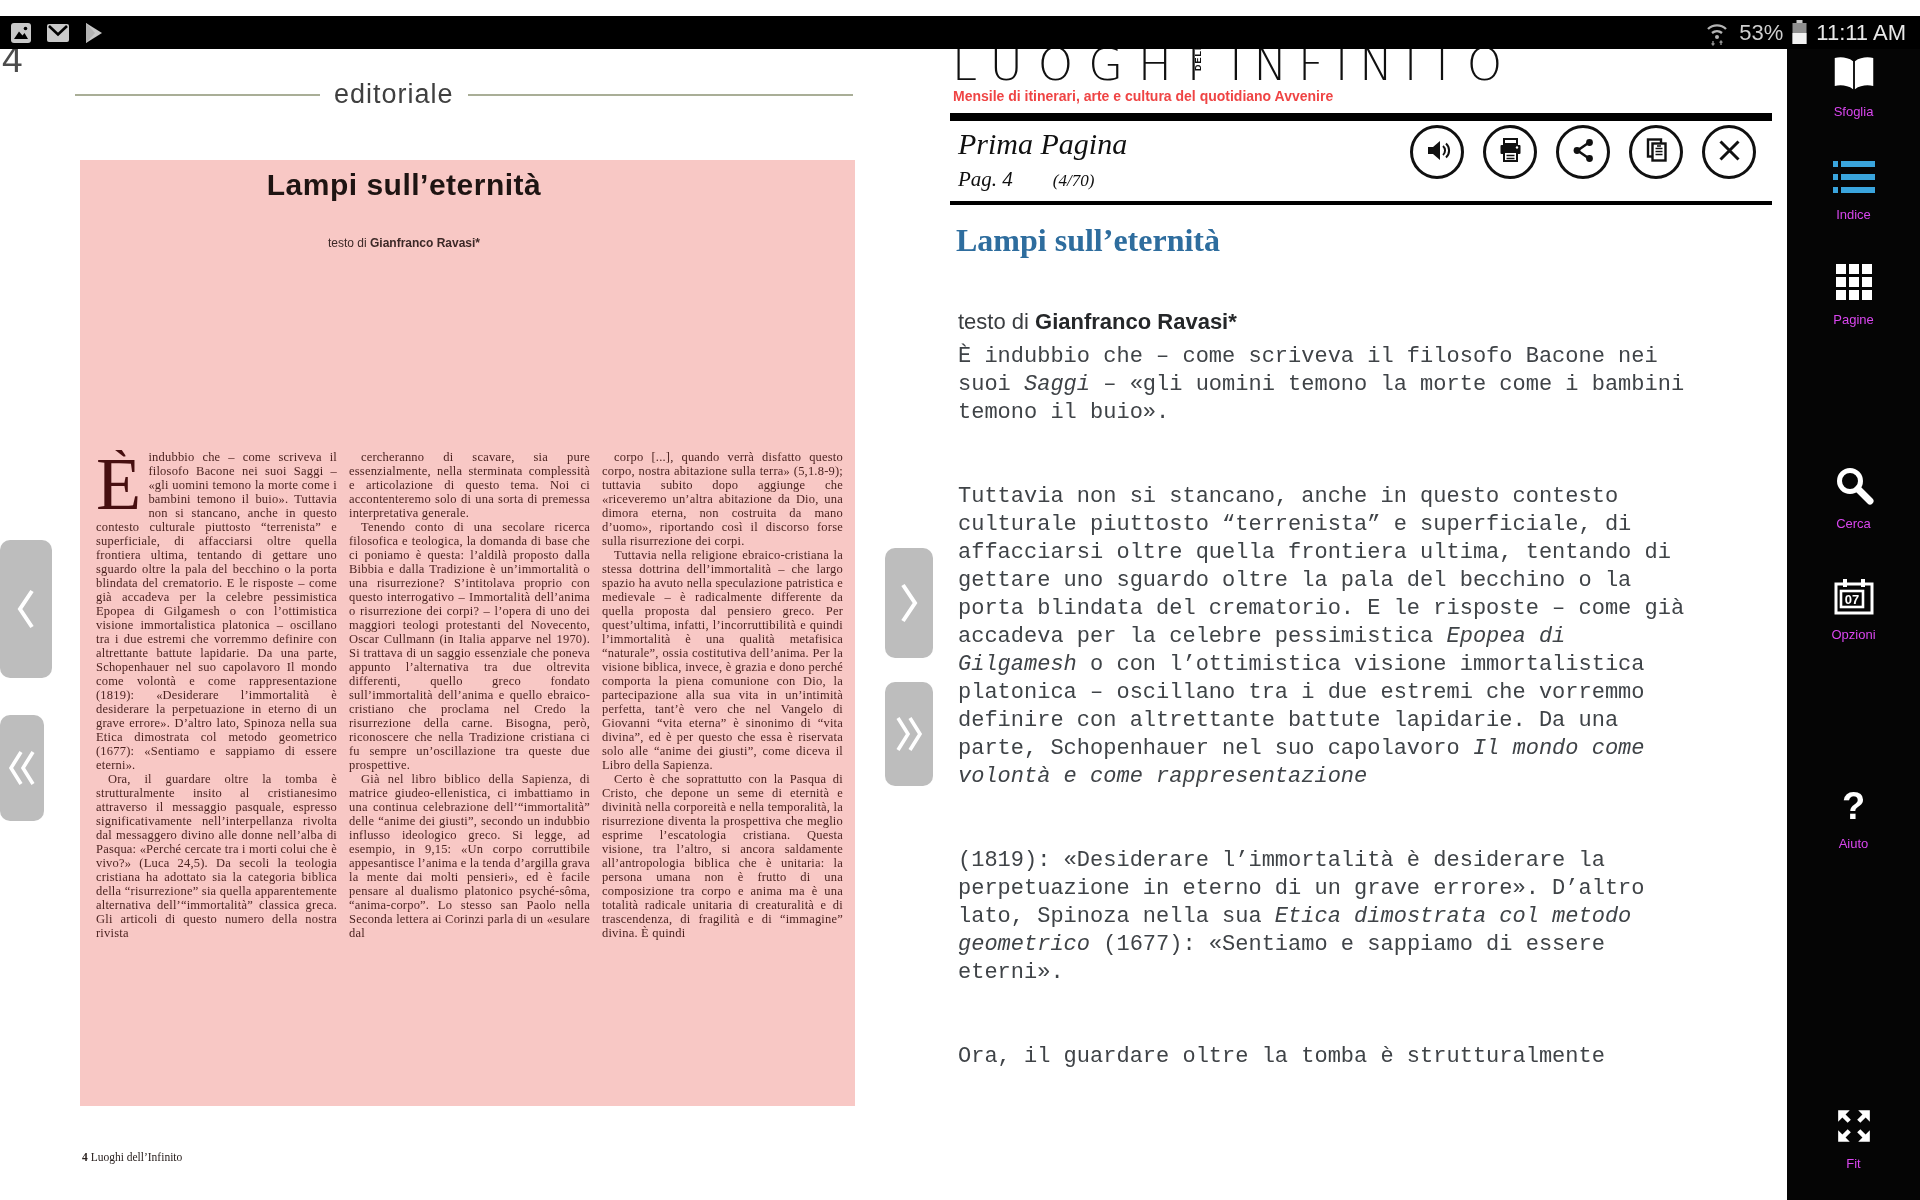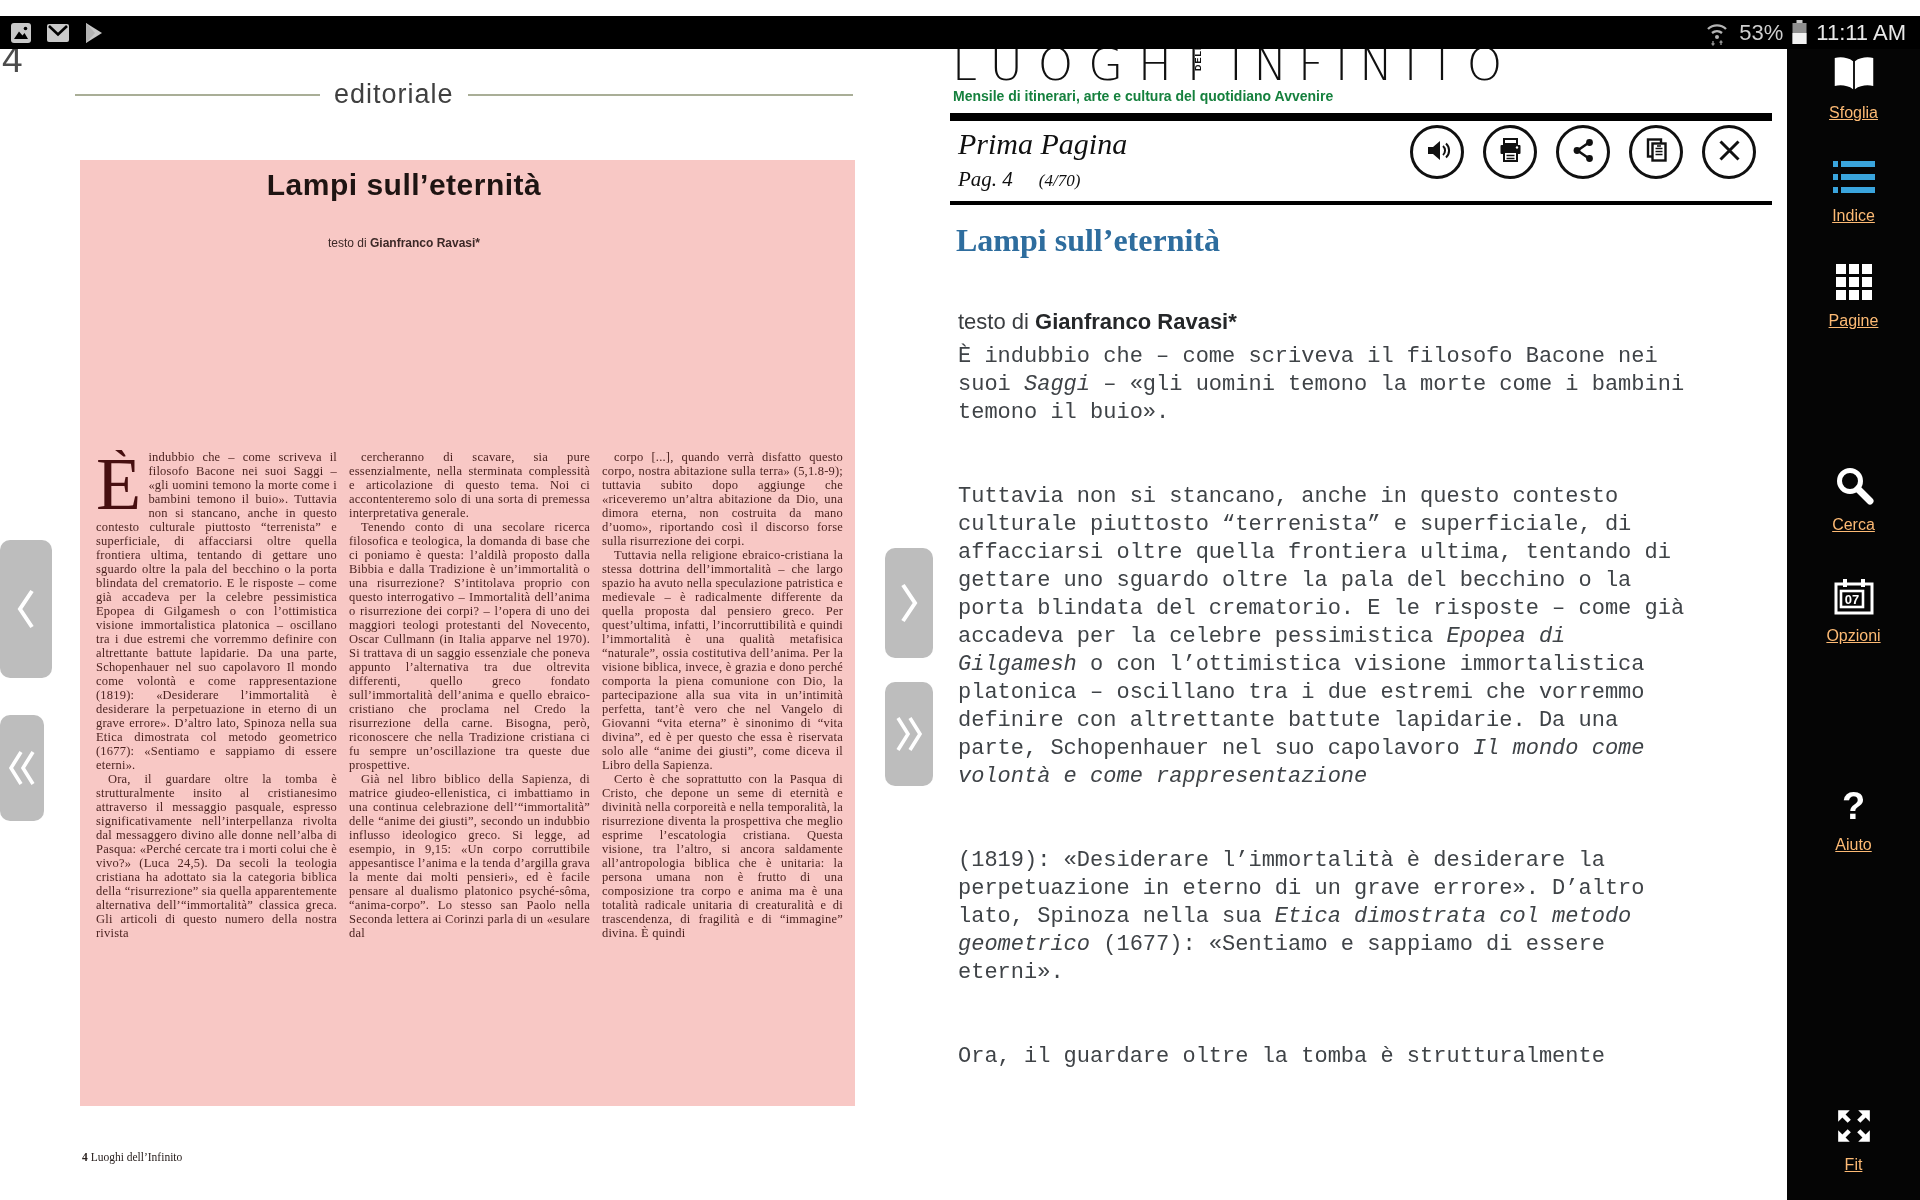--- a/index.html
+++ b/index.html
@@ -58,29 +58,29 @@
           overflow:hidden;}
   .logo-row{margin:12px 0 0 2px;display:flex;align-items:flex-end;color:#101010;}
   .logo-main{font-family:"DejaVu Sans",sans-serif;font-size:45px;line-height:40px;
              font-weight:200;letter-spacing:15px;}
   .logo-dell{width:14px;height:40px;position:relative;}
   .logo-dell span{position:absolute;left:-12px;bottom:14px;transform:rotate(-90deg);
                   transform-origin:left bottom;font-size:9px;font-weight:bold;
                   letter-spacing:1px;white-space:nowrap;}
   .logo-inf{font-family:"DejaVu Sans",sans-serif;font-size:45px;line-height:40px;
             font-weight:200;letter-spacing:11px;}
-  .subtitle{margin:3px 0 0 3px;font-size:14px;font-weight:bold;color:#15803d;}
+  .subtitle{margin:3px 0 0 3px;font-size:14px;font-weight:bold;color:#ef4444;}
   .bar-thick{width:822px;height:8px;background:#000;margin-top:9px;}
   .head-row{position:relative;width:822px;height:80px;}
   .prima{position:absolute;left:8px;top:6px;font-family:"Liberation Serif",serif;
          font-style:italic;font-size:30px;color:#101010;}
   .pagrow{position:absolute;left:8px;top:46px;font-family:"Liberation Serif",serif;
           font-style:italic;color:#101010;}
   .pagrow .pg{font-size:21px;}
-  .pagrow .frac{font-size:17px;margin-left:22px;}
+  .pagrow .frac{font-size:17px;margin-left:36px;}
   .actions{position:absolute;right:16px;top:4px;display:flex;gap:19px;}
   .action-btn{width:48px;height:48px;border:3px solid #101010;border-radius:50%;
               display:flex;align-items:center;justify-content:center;cursor:pointer;
               background:#fff;}
   .rule-thin{width:822px;height:4px;background:#000;}
   .art-title{margin:17px 0 0 6px;font-family:"Liberation Serif",serif;font-weight:bold;
              font-size:32px;color:#2e6d9e;}
   .art-byline{margin:50px 0 0 8px;font-size:22px;color:#3a3d40;}
   .art-byline .bd{font-weight:bold;color:#252729;}
   .art-body{margin:8px 0 0 8px;width:732px;}
@@ -94,21 +94,21 @@
            align-items:center;gap:9px;cursor:pointer;color:#fff;}
   .sb-item:nth-child(1){top:20px;}
   .sb-item:nth-child(2){top:123px;}
   .sb-item:nth-child(3){top:228px;}
   .sb-item:nth-child(4){top:432px;}
   .sb-item:nth-child(5){top:543px;}
   .sb-item:nth-child(6){top:752px;}
   .sb-item:nth-child(7){top:1072px;}
   .sb-icon{height:42px;display:flex;align-items:center;justify-content:center;color:#fff;}
   .sb-item.active .sb-icon{color:#3aa5dd;}
-  .sb-label{font-size:16px;color:#fdba74;text-decoration:underline;}
+  .sb-label{font-size:13px;color:#d946ef;}
   .qmark{font-size:38px;font-weight:bold;line-height:40px;}
 </style>
 </head>
 <body>
 
 <div class="screen">
 
   <div class="statusbar">
     <div class="sb-left">
       <span class="stat-ic">

